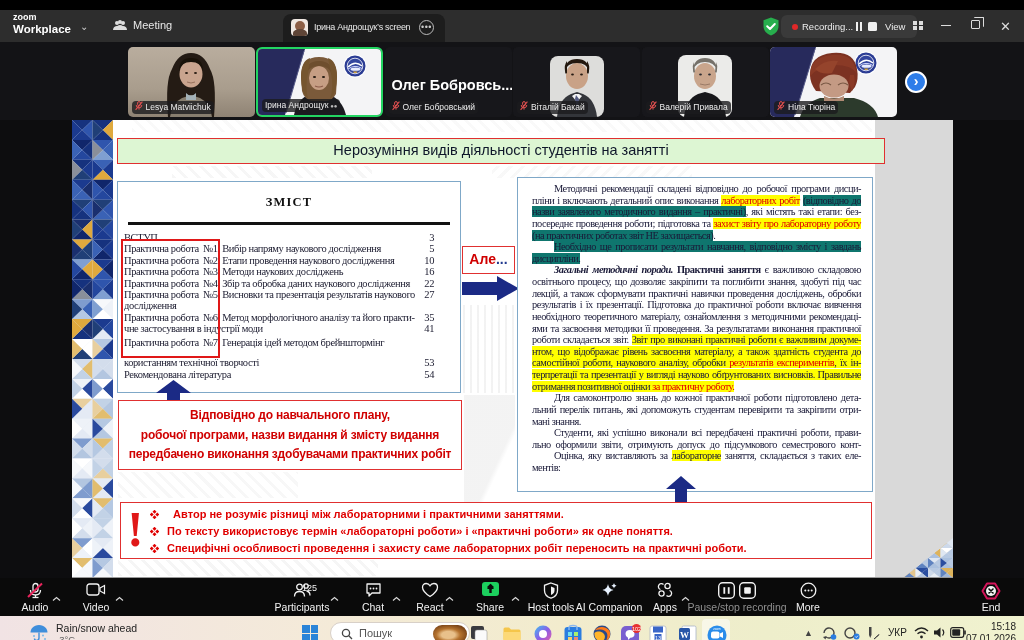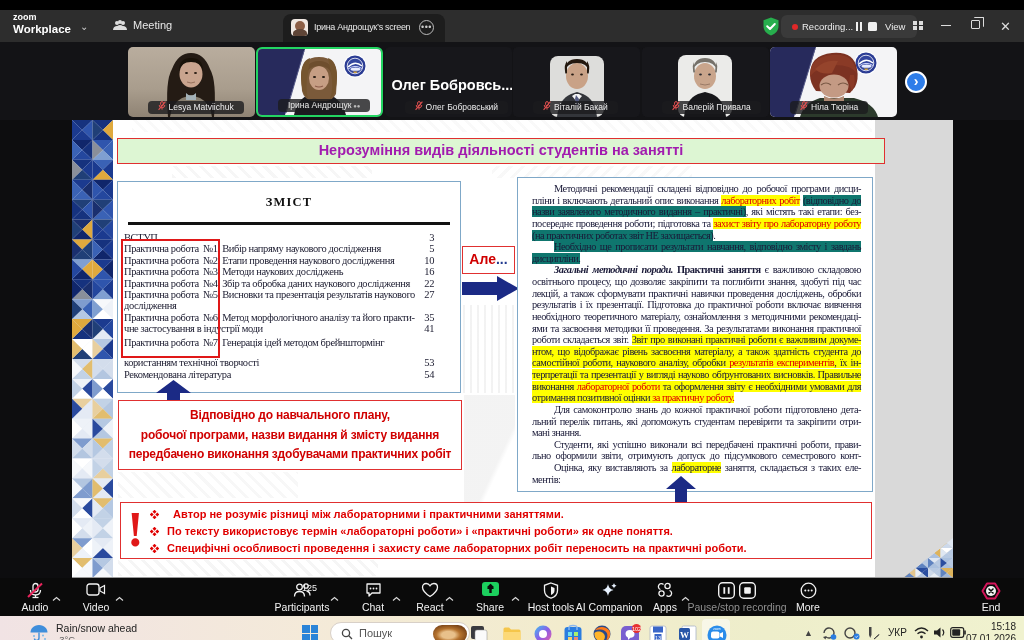--- a/index.html
+++ b/index.html
@@ -27,33 +27,33 @@
 .viewg{position:absolute;left:913px;top:11px;width:10px;height:9px;}
 .viewg i{position:absolute;background:#ddd;width:4px;height:3.5px;}
 .wmin{position:absolute;left:941px;top:15px;width:10px;height:1.2px;background:#ddd;}
 .wmax{position:absolute;left:971px;top:10px;width:9px;height:9px;border:1.2px solid #ddd;border-radius:1px;}
 .wmax:after{content:"";position:absolute;left:2px;top:-4px;width:9px;height:9px;border:1.2px solid #ddd;border-left:none;border-bottom:none;border-radius:1px;}
 .wclose{position:absolute;left:1000px;top:9px;color:#ddd;font-size:13px;font-weight:400;}
 
 
 #strip{position:absolute;left:0;top:32px;width:1024px;height:78px;background:#131316;}
 .tile{position:absolute;top:5px;width:127px;height:70px;background:#17171b;border-radius:5px;overflow:hidden;}
-.vlabel{position:absolute;left:20px;bottom:3px;height:13px;background:rgba(28,28,30,0.8);border-radius:4px;color:#ececec;font-size:8.5px;line-height:13px;padding:0 10px;white-space:nowrap;z-index:5;text-align:center;}
+.vlabel{position:absolute;left:4px;bottom:3px;height:13px;background:rgba(28,28,30,0.8);border-radius:4px;color:#ececec;font-size:8.5px;line-height:13px;padding:0 3px;white-space:nowrap;z-index:5;text-align:center;}
 .nextbtn{position:absolute;left:905px;top:29px;width:22px;height:22px;border-radius:50%;background:#2e7de9;border:2px solid #fff;color:#fff;font-size:14px;font-weight:bold;text-align:center;line-height:17px;}
 
 
 #stage{position:absolute;left:0;top:110px;width:1024px;height:458px;background:#0d0d0f;}
 #page{position:absolute;left:72px;top:0;width:803px;height:458px;background:#fff;overflow:hidden;}
 #grayarea{position:absolute;left:875px;top:0;width:78px;height:458px;background:#d9d9d9;}
 #mosaic{position:absolute;left:72px;top:0;width:41px;height:458px;}
 .hatch{position:absolute;background:repeating-linear-gradient(45deg,#ececec 0 3px,#ffffff 3px 9px);opacity:0.8;}
 .hatch2{position:absolute;background:repeating-linear-gradient(-45deg,#f0f0f0 0 3px,#ffffff 3px 9px);opacity:0.8;}
 
 
-.title-banner{position:absolute;left:45px;top:18px;width:768px;height:26px;background:#ddf6d3;border:1.6px solid #e03030;color:#a21caf;font-weight:bold;font-size:14.5px;text-align:center;line-height:23px;}
+.title-banner{position:absolute;left:45px;top:18px;width:768px;height:26px;background:#ddf6d3;border:1.6px solid #e03030;color:#0f172a;font-weight:normal;font-size:14.5px;text-align:center;line-height:23px;}
 .zmist-box{position:absolute;left:45px;top:61px;width:344px;height:212px;background:#fff;border:1.5px solid #7fa8c8;}
 .zmist-title{position:absolute;left:0;top:13px;width:100%;text-align:center;font-family:"Liberation Serif",serif;font-weight:bold;font-size:12.5px;color:#111;letter-spacing:1.2px;}
 .zmist-rule{position:absolute;left:10px;top:40px;width:322px;height:3px;background:#111;}
 .zrow{position:absolute;left:6px;width:318px;height:11.4px;font-family:"Liberation Serif",serif;font-size:10.5px;letter-spacing:-0.4px;color:#1c1c30;white-space:nowrap;}
 .zrow .pg{position:absolute;right:8px;top:0;}
 .redframe{position:absolute;left:49px;top:119px;width:99px;height:119px;border:2px solid #e01818;}
 .uparrow1{position:absolute;left:84px;top:260px;}
 .expl-box{position:absolute;left:46px;top:280px;width:344px;height:70px;background:#fff;border:1.6px solid #e03030;color:#d00000;font-weight:bold;font-size:12px;letter-spacing:-0.2px;text-align:center;line-height:19.5px;padding-top:5px;}
 .ale-box{position:absolute;left:390px;top:126px;width:53px;height:28px;background:#fff;border:1.5px solid #e03030;font-weight:bold;font-size:14px;text-align:center;line-height:25px;color:#d00000;}
 .ale-box span{color:#223a8f;}
@@ -592,21 +592,20 @@
           <div class="tl"><span class="ind"></span><b><i>Загальні методичні поради.</i> Практичні заняття</b> є важливою складовою</div>
           <div class="tl">освітнього процесу, що дозволяє закріпити та поглибити знання, здобуті під час</div>
           <div class="tl">лекцій, а також сформувати практичні навички проведення досліджень, обробки</div>
           <div class="tl">результатів і їх презентації. Підготовка до практичної роботи включає вивчення</div>
           <div class="tl">необхідного теоретичного матеріалу, ознайомлення з методичними рекомендаці-</div>
           <div class="tl">ями та засвоєння методики її проведення. За результатами виконання практичної</div>
           <div class="tl">роботи складається звіт. <span class="hy">Звіт про виконані практичні роботи є важливим докуме-</span></div>
           <div class="tl"><span class="hy">нтом, що відображає рівень засвоєння матеріалу, а також здатність студента до</span></div>
           <div class="tl"><span class="hy">самостійної роботи, наукового аналізу, обробки <span class="rr">результатів експериментів</span>, їх ін-</span></div>
           <div class="tl"><span class="hy">терпретації та презентації у вигляді науково обґрунтованих висновків. Правильне</span></div>
-          <div class="tl"><span class="hy">виконання <span class="rr">лабораторної роботи</span> та оформлення звіту є необхідними умовами для</span></div>
           <div class="tl end"><span class="hy">отримання позитивної оцінки <span class="rr">за практичну роботу.</span></span></div>
           <div class="tl"><span class="ind"></span>Для самоконтролю знань до кожної практичної роботи підготовлено дета-</div>
           <div class="tl">льний перелік питань, які допоможуть студентам перевірити та закріпити отри-</div>
           <div class="tl end">мані знання.</div>
           <div class="tl"><span class="ind"></span>Студенти, які успішно виконали всі передбачені практичні роботи, прави-</div>
           <div class="tl">льно оформили звіти, отримують допуск до підсумкового семестрового конт-</div>
           <div class="tl"><span class="ind"></span>Оцінка, яку виставляють за <span class="hy">лабораторне</span> заняття, складається з таких еле-</div>
           <div class="tl end">ментів:</div>
         </div>
         <svg class="uparrow2" width="30" height="28" viewBox="0 0 30 28">

